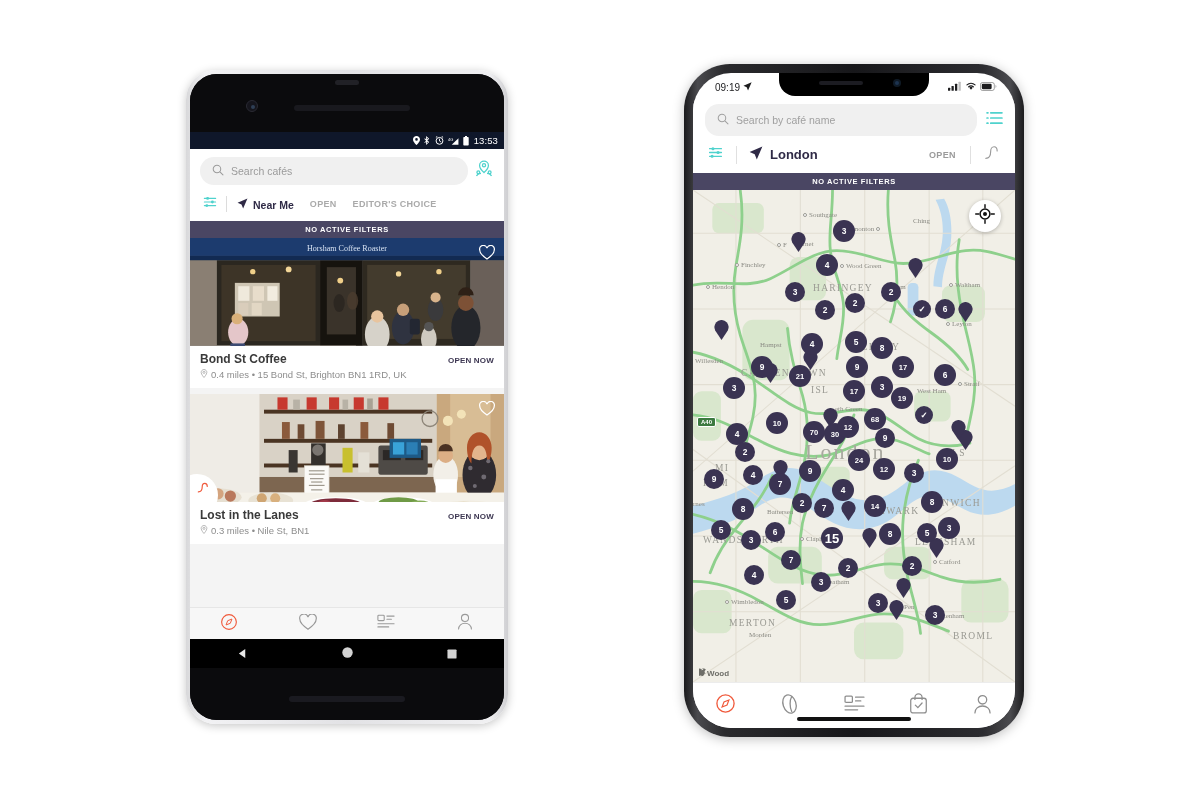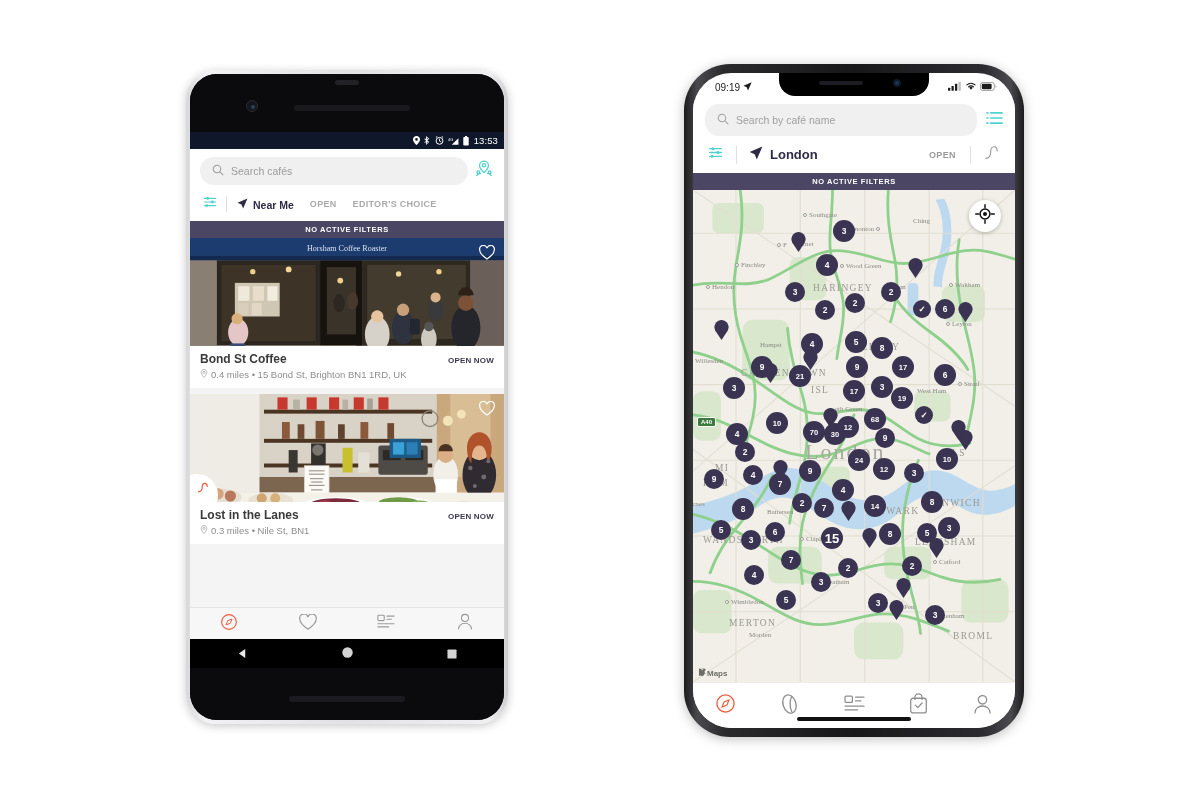--- a/index.html
+++ b/index.html
@@ -816,21 +816,21 @@
             </svg>
           </span>
         </div>
 
         <div class="attrib">
           <span>
             <svg width="7" height="9" viewBox="0 0 8 10">
                 <path d="M5.5 0c-.7.1-1.5.5-2 1.1-.4.5-.8 1.3-.7 2 .8.1 1.6-.4 2.1-1 .5-.6.8-1.4.6-2.1zM7 7.4c-.3.7-.5 1-.9 1.6-.6.8-1.4 1.9-2.4 1.9-.9 0-1.1-.6-2.3-.6s-1.5.6-2.3.6c-1 0-1.7-1-2.3-1.8C-4.4 7-4.6 4-3.4 2.4c.8-1.1 2-1.7 3.2-1.7 1.2 0 2 .7 3 .7.9 0 1.5-.7 3-.7 1 0 2.1.6 2.9 1.6-2.6 1.4-2.2 5 .3 5.1z" fill="#6e6e68" transform="translate(0.5,-0.2) scale(0.85)"></path>
               </svg>
           </span>
-          <span>Maps</span>
+          <span>Wood</span>
         </div>
       </div>
 
       <div class="i-tabbar">
         <div>
           <span>
             <svg width="21" height="21" viewBox="0 0 22 22">
                 <circle cx="11" cy="11" r="9" fill="none" stroke="#f05a3c" stroke-width="1.4"></circle>
                 <path d="M14.6 7.4l-2 5.2-5.2 2 2-5.2z" fill="none" stroke="#f05a3c" stroke-width="1.2"></path>
               </svg>

